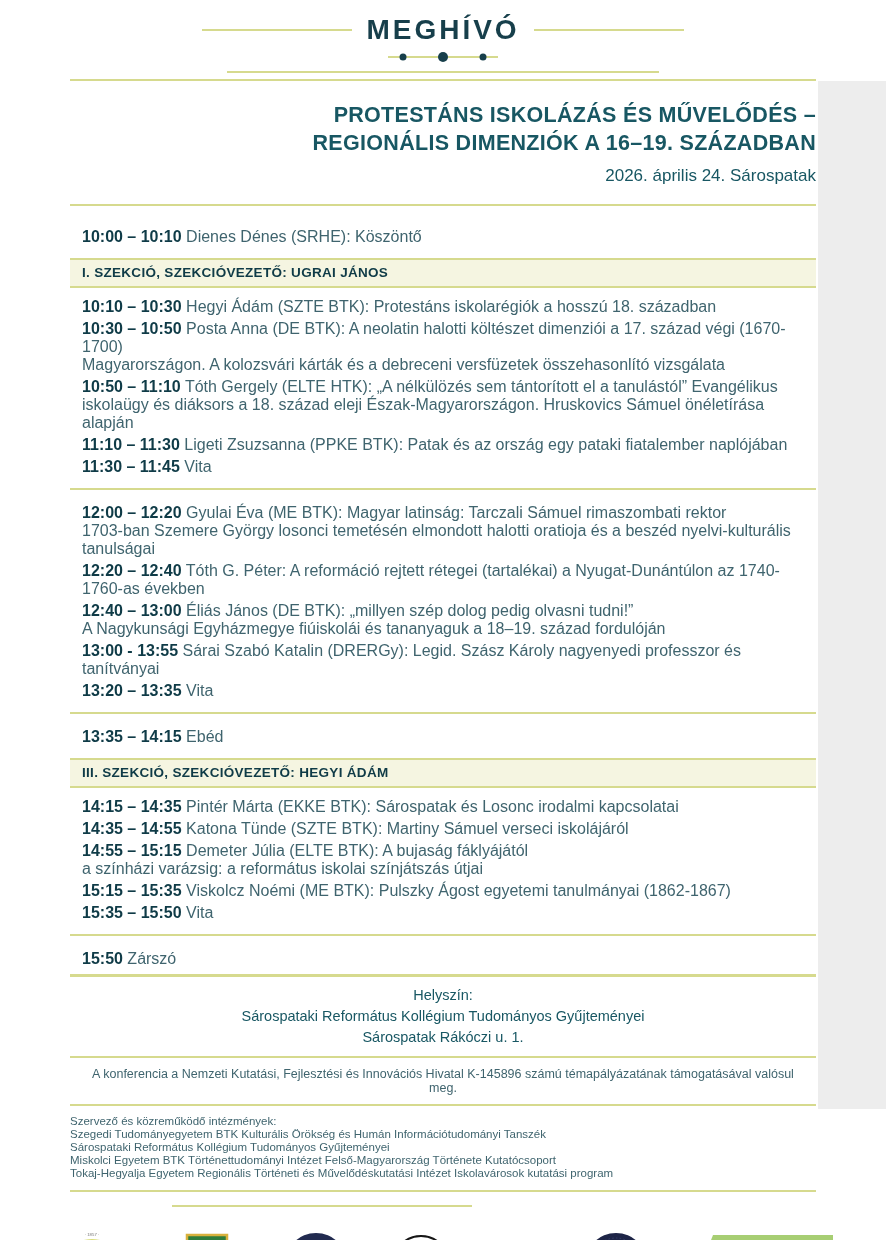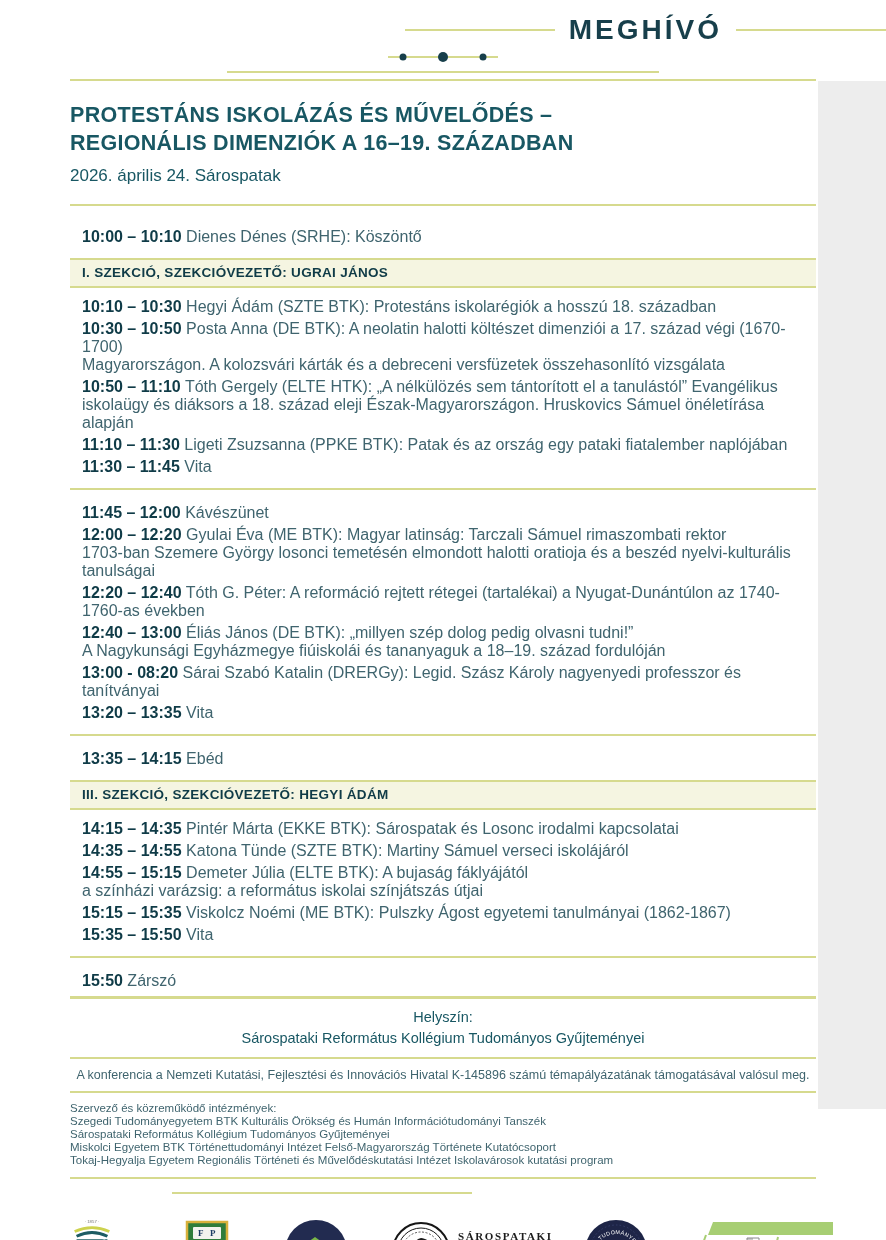--- a/index.html
+++ b/index.html
@@ -6,47 +6,47 @@
     --teal-dark:#0f3b47; --teal-title:#185763; --teal-text:#3f646e;
     --olive:#d6da8e; --band-bg:#f5f5e1; --nkfi-green:#a7ce73;
     --miskolc-green:#2f7d3b; --navy:#222b50; --tokaj-teal:#1d5c63;
   }
   *{box-sizing:border-box}
   body{margin:0;width:886px;height:1240px;background:#fff;position:relative;overflow:hidden;
        font-family:"Liberation Sans",sans-serif;color:var(--teal-text)}
   .right-strip{position:absolute;top:81px;right:0;width:68px;height:1028px;background:#ededed}
   
   .header{padding-top:14px;text-align:center;position:relative}
-  .mh-row{display:flex;align-items:center;justify-content:flex-end;gap:14px}
+  .mh-row{display:flex;align-items:center;justify-content:center;gap:14px}
   .mh-row .line{width:150px;height:2px;background:var(--olive)}
   .mh-title{font-size:28px;font-weight:bold;letter-spacing:3px;color:#173f4b;margin:0}
   .dots-row{position:relative;width:110px;height:12px;margin:5px auto 0}
   .dots-row .dline{position:absolute;left:0;right:0;top:5px;height:2px;background:var(--olive)}
   .dots-row .dot{position:absolute;top:50%;transform:translate(-50%,-50%);border-radius:50%;background:#173f4b}
   .dots-row .dot.small{width:7px;height:7px}
   .dots-row .dot.big{width:10px;height:10px}
   .mid-line{width:432px;height:2px;background:var(--olive);margin:8px auto 0}
   .wrap{margin:0 70px;position:relative}
   .hr{border:0;border-top:2px solid var(--olive);margin:0}
   .hr.thick{border-top-width:3px}
   
-  .title-block{text-align:left;padding:20px 0 18px}
+  .title-block{text-align:right;padding:20px 0 18px}
   .conf-title{margin:0;font-size:21.5px;line-height:1.32;font-weight:bold;color:var(--teal-title);letter-spacing:.3px}
   .conf-date{margin:8px 0 0;font-size:17px;font-weight:normal;color:var(--teal-title)}
   
   .program{padding:22px 0 0 12px}
   .talk{margin:0 0 4px;font-size:16px;line-height:18px;color:var(--teal-text)}
   .talk strong{color:var(--teal-dark)}
   .section-band{margin:12px 0 10px -12px;padding:4px 12px;background:var(--band-bg);
     border-top:2px solid var(--olive);border-bottom:2px solid var(--olive);
     font-size:13.5px;font-weight:bold;color:var(--teal-dark);letter-spacing:.3px;line-height:18px}
   .divider{border:0;border-top:2px solid var(--olive);margin:12px 0 14px -12px}
   
   .venue{margin:8px 0;text-align:center;font-size:14.5px;font-weight:normal;color:var(--teal-title);line-height:21px}
-  .funding{margin:9px 0;text-align:center;font-size:12.5px;color:var(--teal-text)}
+  .funding{margin:9px 16px;text-align:center;font-size:12.5px;color:var(--teal-text)}
   .organizers{margin:9px 0 10px;text-align:left;font-size:11.5px;line-height:13px;color:var(--teal-text)}
   .organizers div{margin:0 0 0}
   .short-hr{border:0;border-top:2px solid var(--olive);width:300px;margin:13px 0 0 102px}
   
   .logos{position:relative;height:110px;margin-top:16px}
   .logo{position:absolute;text-align:center}
   .logo-tokaj{left:38px;top:8px;width:108px;color:var(--tokaj-teal)}
   .logo-miskolc{left:160px;top:10px;width:94px;color:#4a4a4a}
   .circle-seal{width:62px;height:62px;border-radius:50%;display:flex;align-items:center;justify-content:center}
   .logo-sztekult{left:285px;top:10px}
@@ -94,42 +94,42 @@
 
   <div class="program">
       <p class="talk"><strong>10:00 – 10:10</strong> Dienes Dénes (SRHE): Köszöntő</p>
       <div class="section-band">I. SZEKCIÓ, SZEKCIÓVEZETŐ: UGRAI JÁNOS</div>
       <p class="talk"><strong>10:10 – 10:30</strong> Hegyi Ádám (SZTE BTK): Protestáns iskolarégiók a hosszú 18. században</p>
       <p class="talk"><strong>10:30 – 10:50</strong> Posta Anna (DE BTK): A neolatin halotti költészet dimenziói a 17. század végi (1670-1700)<br>Magyarországon. A kolozsvári kárták és a debreceni versfüzetek összehasonlító vizsgálata</p>
       <p class="talk"><strong>10:50 – 11:10</strong> Tóth Gergely (ELTE HTK): „A nélkülözés sem tántorított el a tanulástól” Evangélikus<br>iskolaügy és diáksors a 18. század eleji Észak-Magyarországon. Hruskovics Sámuel önéletírása alapján</p>
       <p class="talk"><strong>11:10 – 11:30</strong> Ligeti Zsuzsanna (PPKE BTK): Patak és az ország egy pataki fiatalember naplójában</p>
       <p class="talk"><strong>11:30 – 11:45</strong> Vita</p>
       <hr class="divider">
-      <p class="talk"><strong>11:45 – 12:00</strong> Kávészünet</p>
       <p class="talk"><strong>12:00 – 12:20</strong> Gyulai Éva (ME BTK): Magyar latinság: Tarczali Sámuel rimaszombati rektor<br>1703-ban Szemere György losonci temetésén elmondott halotti oratioja és a beszéd nyelvi-kulturális tanulságai</p>
       <p class="talk"><strong>12:20 – 12:40</strong> Tóth G. Péter: A reformáció rejtett rétegei (tartalékai) a Nyugat-Dunántúlon az 1740-1760-as években</p>
       <p class="talk"><strong>12:40 – 13:00</strong> Éliás János (DE BTK): „millyen szép dolog pedig olvasni tudni!”<br>A Nagykunsági Egyházmegye fiúiskolái és tananyaguk a 18–19. század fordulóján</p>
-      <p class="talk"><strong>13:00 - 08:20</strong> Sárai Szabó Katalin (DRERGy): Legid. Szász Károly nagyenyedi professzor és tanítványai</p>
+      <p class="talk"><strong>13:00 - 13:55</strong> Sárai Szabó Katalin (DRERGy): Legid. Szász Károly nagyenyedi professzor és tanítványai</p>
       <p class="talk"><strong>13:20 – 13:35</strong> Vita</p>
       <hr class="divider">
       <p class="talk"><strong>13:35 – 14:15</strong> Ebéd</p>
       <div class="section-band">III. SZEKCIÓ, SZEKCIÓVEZETŐ: HEGYI ÁDÁM</div>
       <p class="talk"><strong>14:15 – 14:35</strong> Pintér Márta (EKKE BTK): Sárospatak és Losonc irodalmi kapcsolatai</p>
       <p class="talk"><strong>14:35 – 14:55</strong> Katona Tünde (SZTE BTK): Martiny Sámuel verseci iskolájáról</p>
       <p class="talk"><strong>14:55 – 15:15</strong> Demeter Júlia (ELTE BTK): A bujaság fáklyájától<br>a színházi varázsig: a református iskolai színjátszás útjai</p>
       <p class="talk"><strong>15:15 – 15:35</strong> Viskolcz Noémi (ME BTK): Pulszky Ágost egyetemi tanulmányai (1862-1867)</p>
       <p class="talk"><strong>15:35 – 15:50</strong> Vita</p>
       <hr class="divider">
       <p class="talk"><strong>15:50</strong> Zárszó</p>
     </div>
 
   <hr class="hr thick" style="margin-top:6px">
   <div class="venue">
     <div>Helyszín:</div>
     <div>Sárospataki Református Kollégium Tudományos Gyűjteményei</div>
+    <div>Sárospatak Rákóczi u. 1.</div>
   </div>
 
   <hr class="hr">
   <p class="funding">A konferencia a Nemzeti Kutatási, Fejlesztési és Innovációs Hivatal K-145896 számú témapályázatának támogatásával valósul meg.</p>
   <hr class="hr">
 
   <div class="organizers">
     <div>Szervező és közreműködő intézmények:</div>
     <div>
         <div>Szegedi Tudományegyetem BTK Kulturális Örökség és Humán Információtudományi Tanszék</div>

